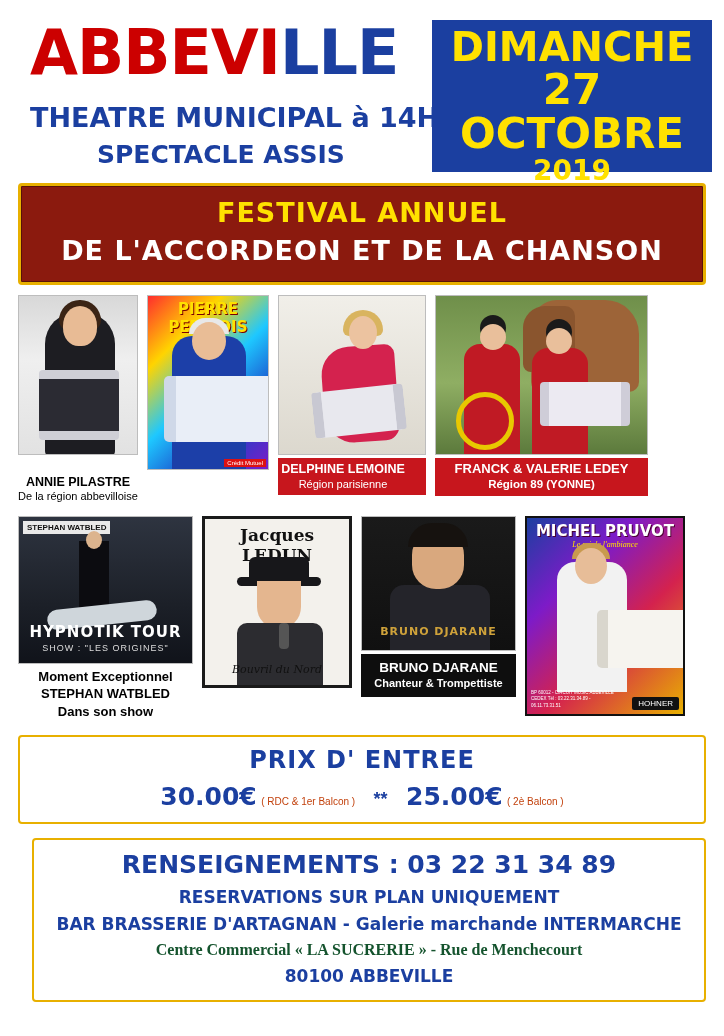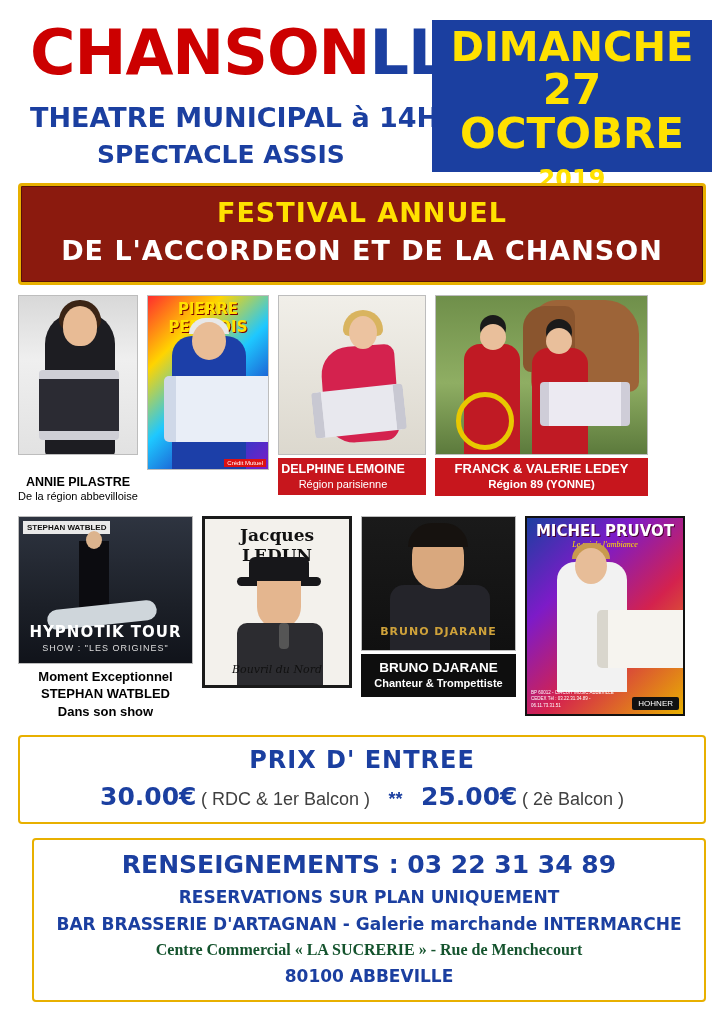--- a/index.html
+++ b/index.html
@@ -82,23 +82,22 @@
   }
   .date-date {
     font-family: "DejaVu Sans", sans-serif;
     font-weight: bold;
     font-size: 42px;
     line-height: 1.05;
   }
   .date-year {
     font-family: "DejaVu Sans", sans-serif;
     font-weight: bold;
-    font-size: 24px;
+    font-size: 28px;
     line-height: 1.1;
-    margin-top: 10px;
   }
 
   
   .banner {
     position: relative;
     margin: 8px 6px 0 6px;
     background: #8b1a0e;
     border: 3px solid #e8b000;
     border-radius: 4px;
     padding: 10px 4px 14px 4px;
@@ -484,22 +483,22 @@
     font-size: 25px;
     color: #1b3fa0;
   }
   .price-stars {
     font-weight: bold;
     font-size: 18px;
     color: #1b3fa0;
     padding: 0 14px;
   }
   .price-note {
-    font-size: 18px;
-    color: #404040;
+    font-size: 10px;
+    color: #c2410c;
   }
 
   
   .info-box {
     margin: 14px 6px 0 20px;
     border: 2px solid #e8b000;
     border-radius: 4px;
     padding: 10px 6px 14px 6px;
     text-align: center;
   }
@@ -539,21 +538,21 @@
     color: #1b3fa0;
   }
 </style>
 </head>
 <body>
 
 <div class="poster">
 
   <div class="header">
     <div class="city">
-      <span class="c-red">CHANSON</span><span class="c-blue">LLE</span>
+      <span class="c-red">ABBEVI</span><span class="c-blue">LLE</span>
     </div>
     <div class="theatre">THEATRE MUNICIPAL à 14H30</div>
     <div class="assis">SPECTACLE ASSIS</div>
 
     <div class="date-box">
       <div class="date-day">DIMANCHE</div>
       <div class="date-date">27 OCTOBRE</div>
       <div class="date-year">2019</div>
     </div>
   </div>

